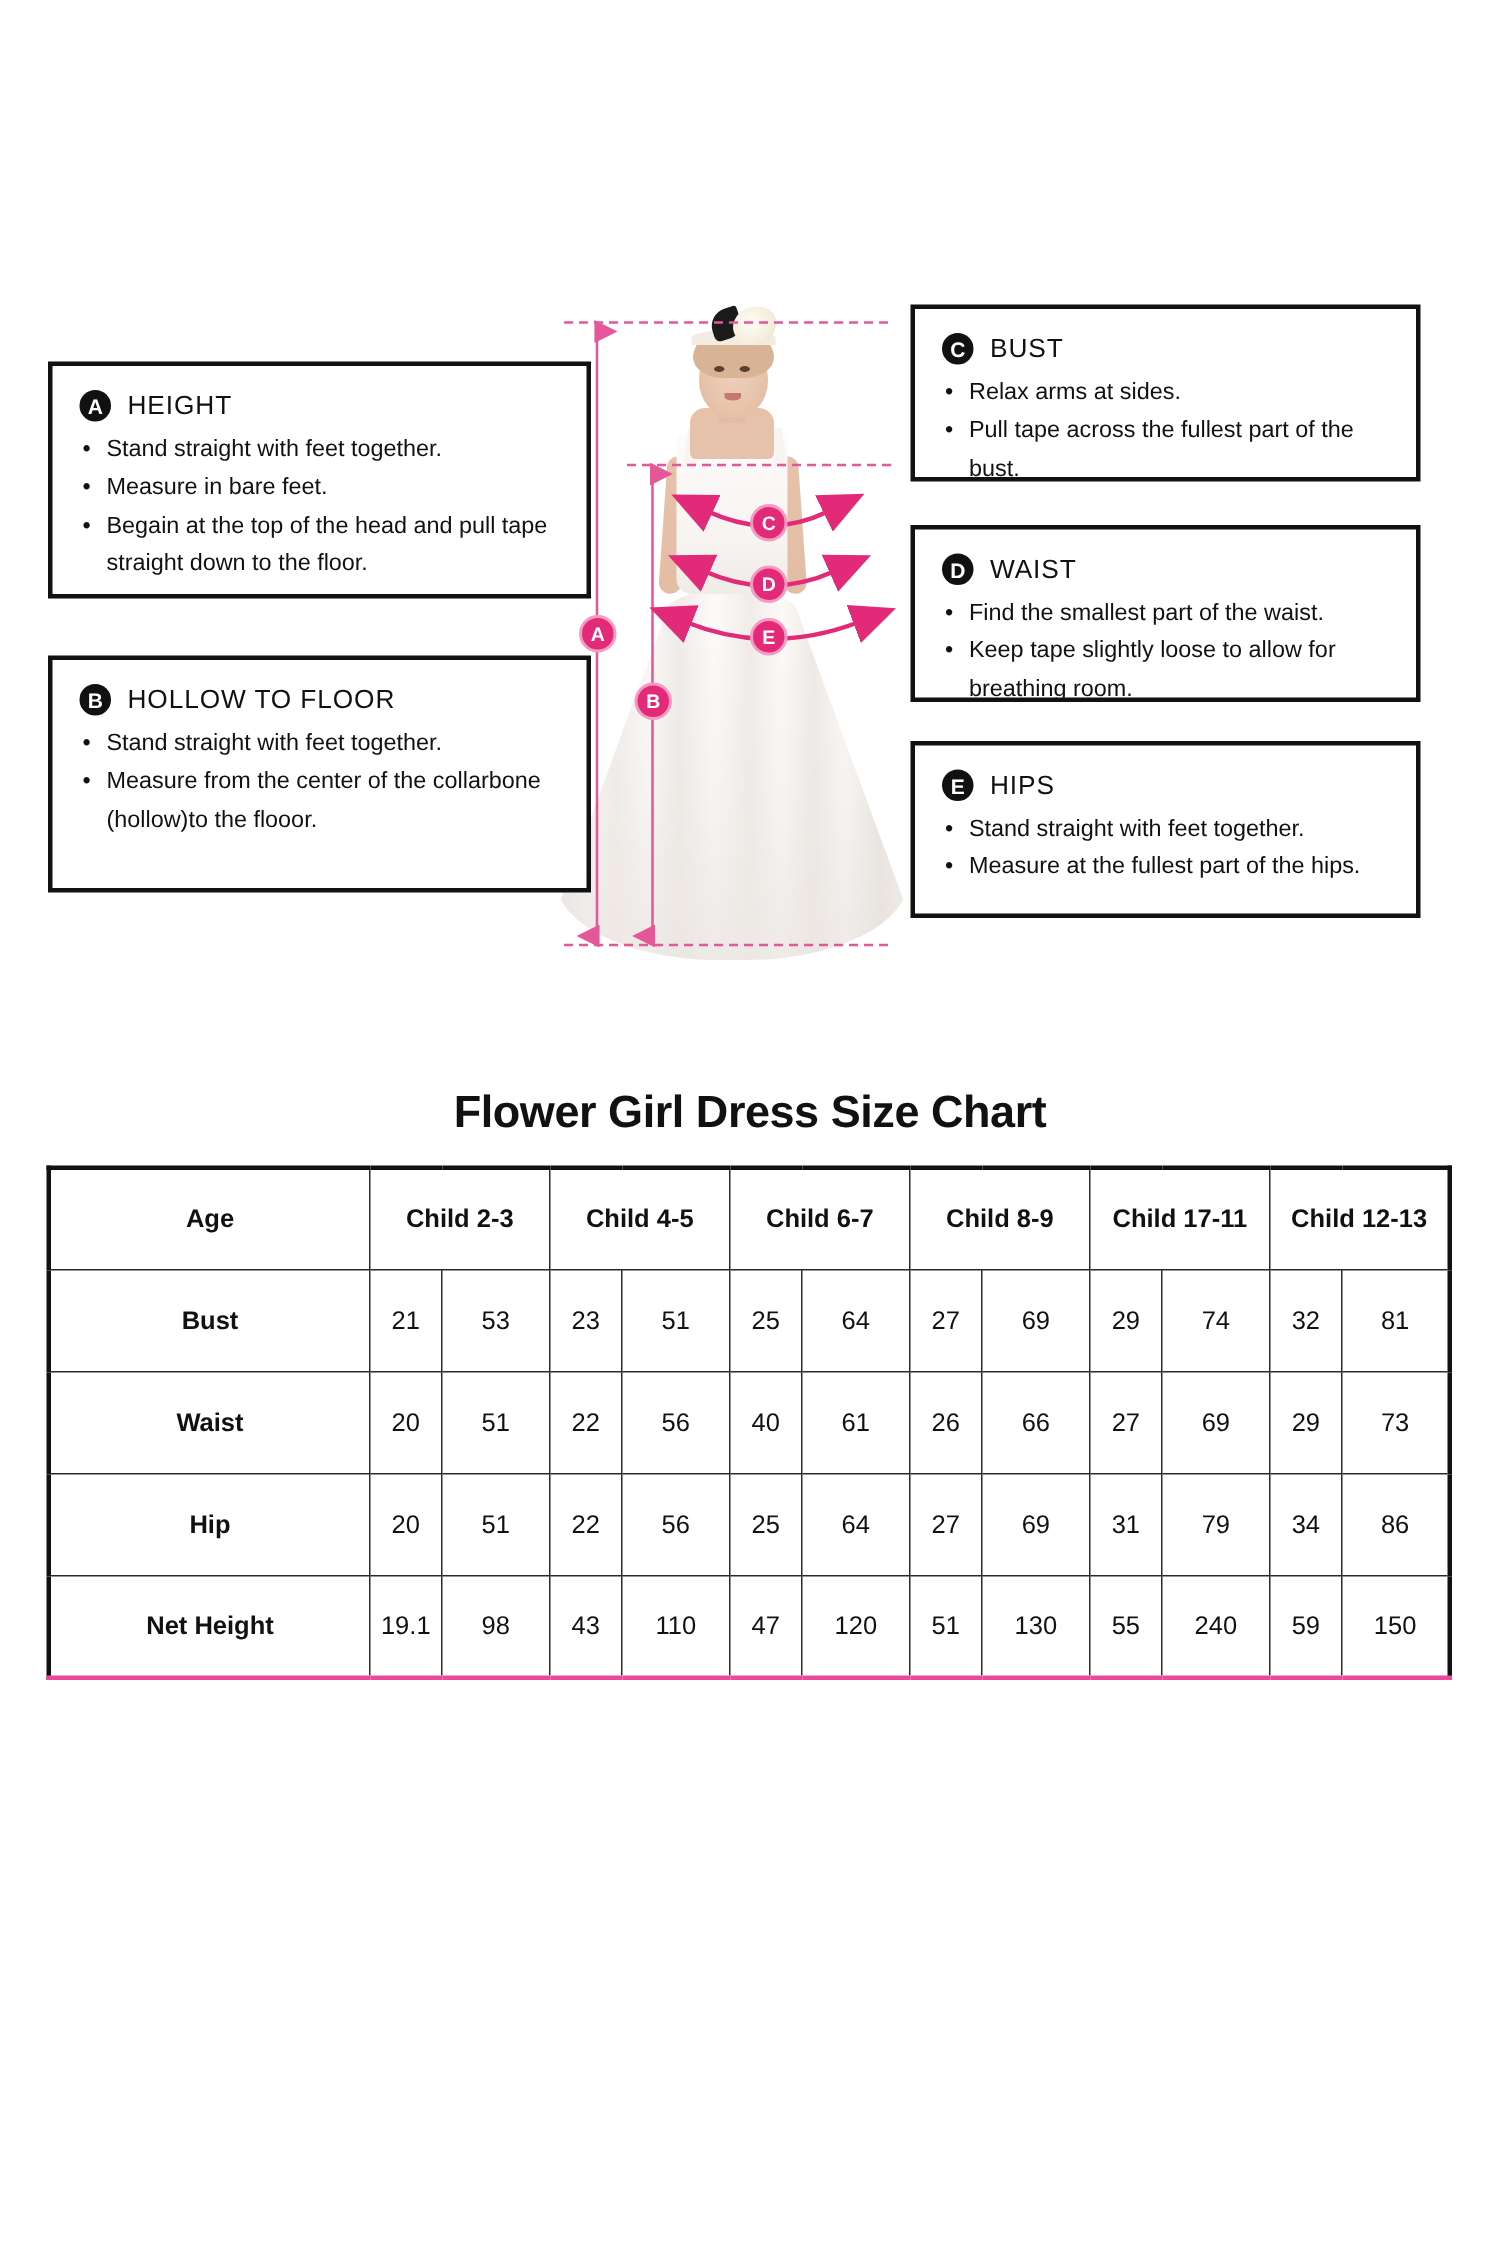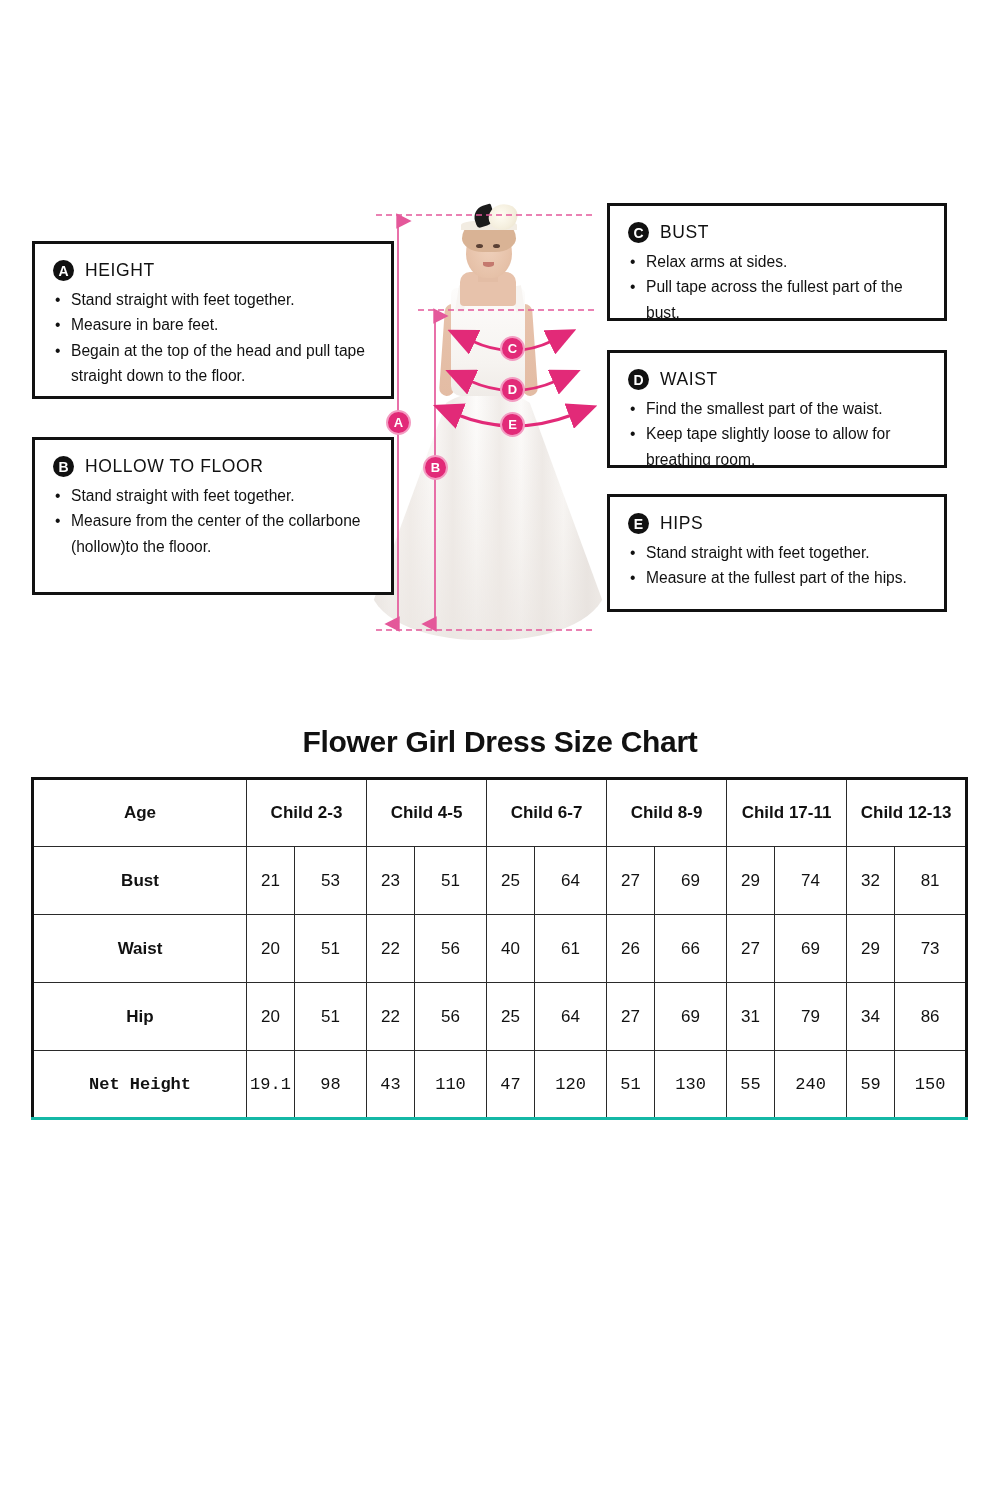--- a/index.html
+++ b/index.html
@@ -166,21 +166,21 @@
     color:#111;
     padding:0;
   }
   #size-table tr{height:68px;}
   #size-table tr.r-units{height:62px;}
   .rowlab{font-weight:bold;font-size:19px;}
   .grouphdr{font-weight:bold;font-size:18px;white-space:nowrap;}
   .unit{font-size:16px;}
   .sizeval{font-size:17px;}
   #size-table .outer-top td{border-top:3px solid #111;}
-  #size-table .outer-bot td{border-bottom:3px solid #14b8a6;font-family:Liberation Mono, monospace;}
+  #size-table .outer-bot td{border-bottom:3px solid #ec4899;}
   #size-table td.firstcol{border-left:3px solid #111;}
   #size-table td.lastcol{border-right:3px solid #111;}
 </style>
 </head>
 <body>
 
 <div id="guide">
 
   <div id="photo">
     <div class="skirt"></div>

